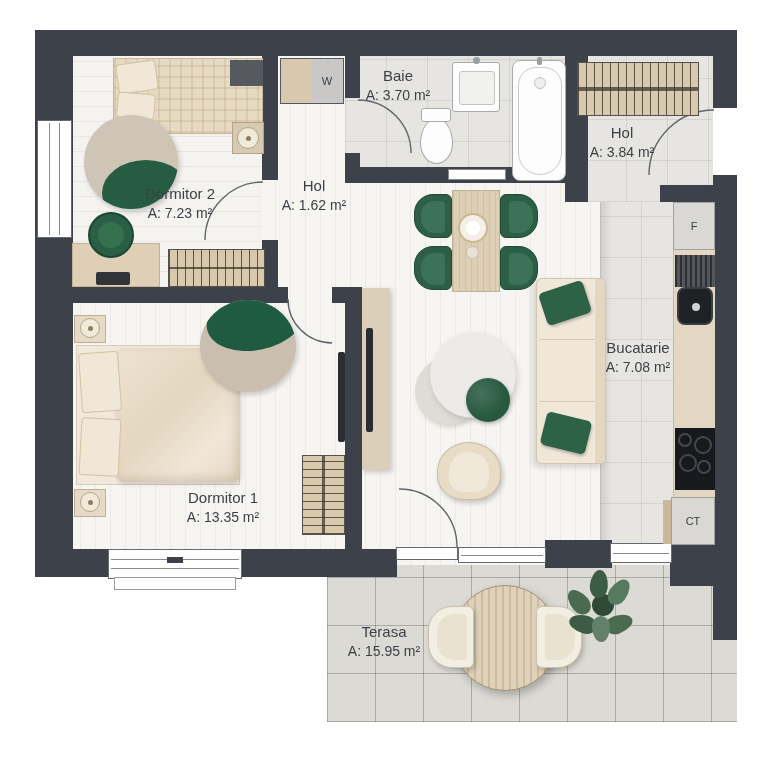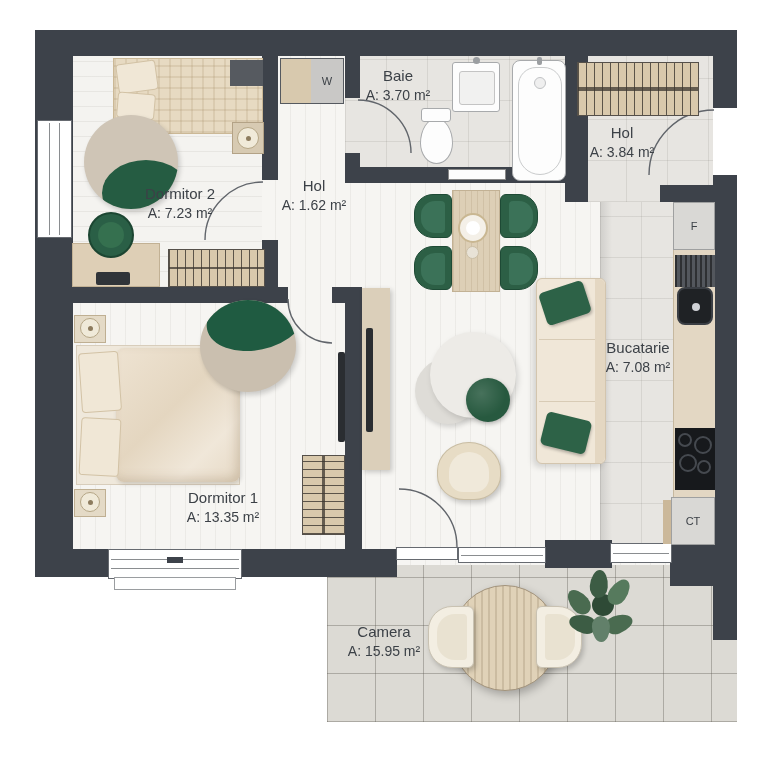--- a/index.html
+++ b/index.html
@@ -244,17 +244,17 @@
   </div>
   <div class="label" style="left:638px;top:336px;margin-top:21px;">
     <div class="rname">Bucatarie</div>
     <div class="rarea">A: 7.08 m²</div>
   </div>
   <div class="label" style="left:223px;top:507px;">
     <div class="rname">Dormitor 1</div>
     <div class="rarea">A: 13.35 m²</div>
   </div>
   <div class="label" style="left:384px;top:641px;">
-    <div class="rname">Camera</div>
+    <div class="rname">Terasa</div>
     <div class="rarea">A: 15.95 m²</div>
   </div>
 
 </div>
 
 </body></html>

